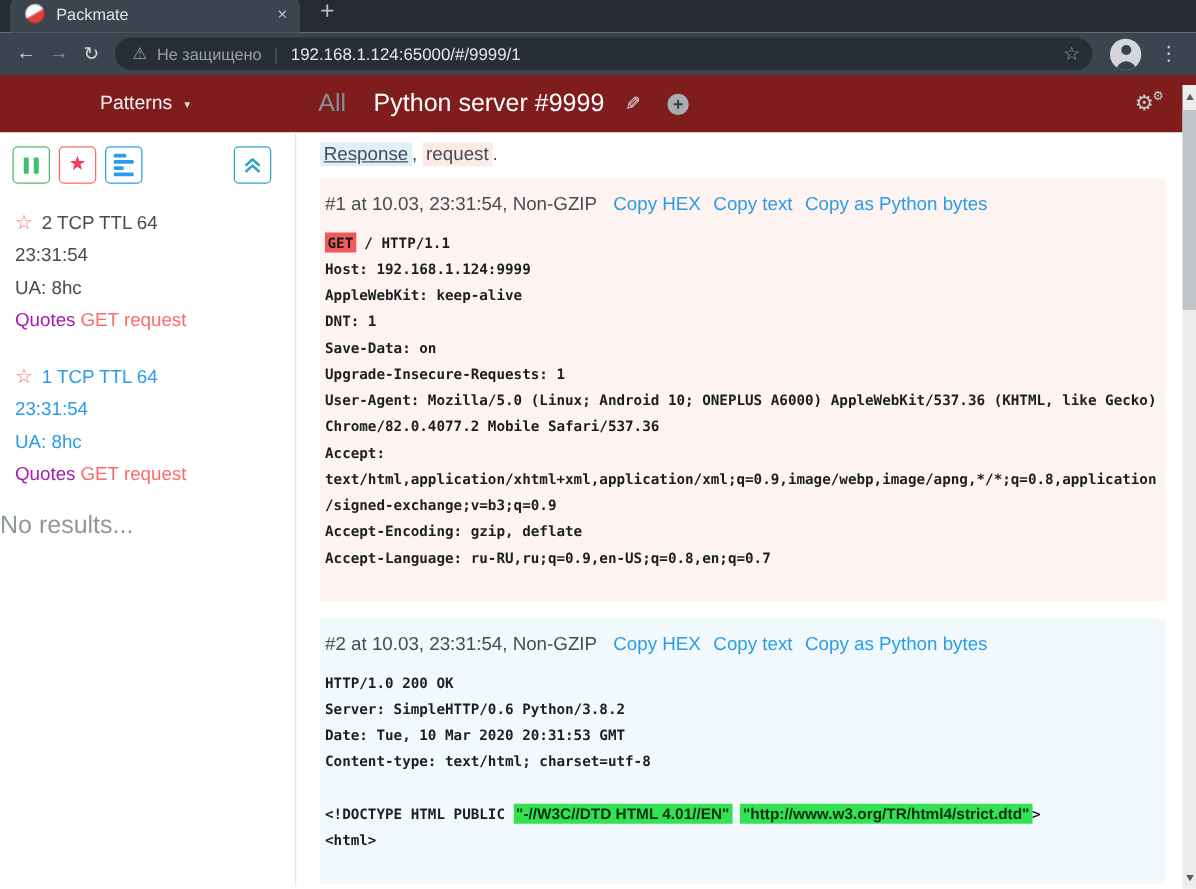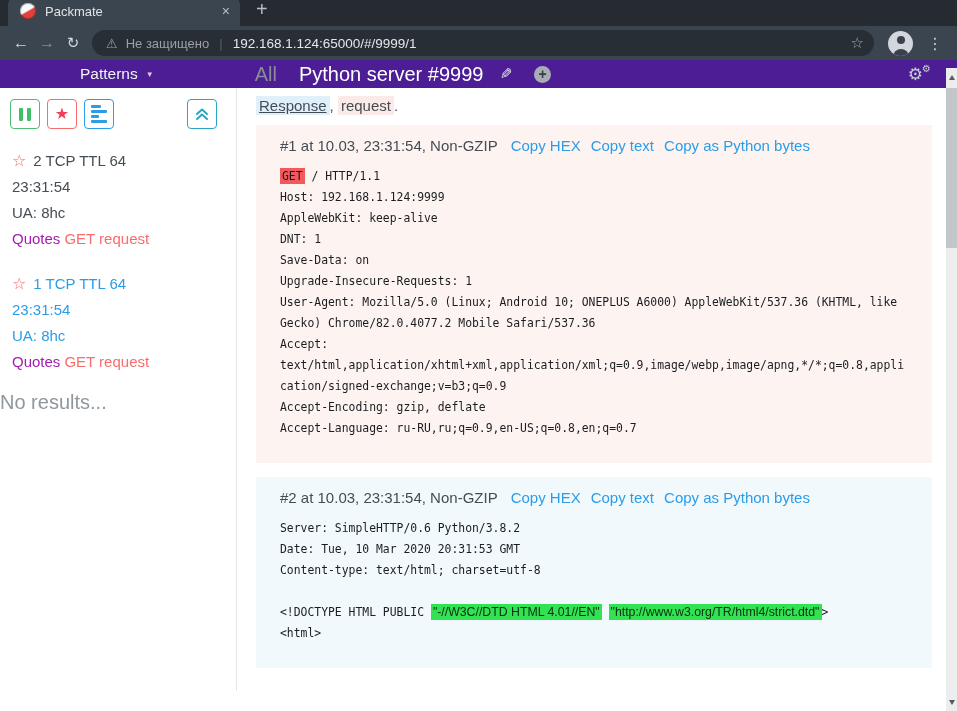--- a/index.html
+++ b/index.html
@@ -24,21 +24,21 @@
   .sec-label { color:#9aa0a6; font-size:13px; white-space:nowrap; }
   .sep { color:#565d65; margin:0 10px; font-size:13px; }
   .url-text { color:#e4e7ea; font-size:13.5px; flex:1; white-space:nowrap; }
   .bookmark-ic { color:#a0a6ac; font-size:15px; cursor:pointer; }
   .avatar { width:25px; height:25px; border-radius:50%; background:#d3d7db; position:relative; overflow:hidden; margin:0 8px 0 4px; cursor:pointer; flex:none; }
   .av-head { position:absolute; top:5px; left:50%; transform:translateX(-50%); width:8px; height:8px; border-radius:50%; background:#39424c; }
   .av-body { position:absolute; bottom:-4px; left:50%; transform:translateX(-50%); width:16px; height:11px; border-radius:8px 8px 0 0; background:#39424c; }
   .menu-ic { color:#c6cacf; font-size:16px; margin:0 6px; cursor:pointer; }
 
   
-  .app-header { height:28px; background:#4c1d95; display:flex; align-items:center; }
+  .app-header { height:46px; background:#7f1d1d; display:flex; align-items:center; }
   .patterns-dd { margin-left:80px; font-size:15.5px; display:flex; align-items:center; gap:8px; color:#f2f3f4; cursor:pointer; }
   .caret { font-size:8px; color:#cfd3d6; }
   .hdr-tabs { display:flex; align-items:center; margin-left:101px; }
   .hdr-tab { font-size:20px; cursor:pointer; }
   .hdr-tab.all { color:#878e95; }
   .hdr-tab.cur { color:#ffffff; margin-left:22px; }
   .edit-ic { margin-left:17px; color:#dfe3e6; font-size:15px; cursor:pointer; transform:scaleX(-1); }
   .add-ic { margin-left:21px; width:17px; height:17px; border-radius:50%; background:#a7adb3; color:#343b41; font-size:14px; font-weight:bold; line-height:16px; text-align:center; cursor:pointer; }
   .cogs { margin-left:auto; margin-right:34px; position:relative; color:#c7ccd1; cursor:pointer; }
   .cog-big { font-size:17px; }
@@ -71,27 +71,27 @@
   .e-star { color:#f86c6b; font-size:16px; line-height:1; }
   .tag-g { color:#a21caf; margin-right:4px; }
   .tag-r { color:#f86c6b; }
   .no-results { text-align:left; color:#90979d; font-size:20px; margin-top:16px; }
 
   .main { flex:1; padding:9px 0 0 19px; overflow:hidden; }
   .intro { font-size:15px; color:#454d54; margin-bottom:11px; }
   .intro .hl-blue { background:#dff0fa; padding:1px 3px;text-decoration:underline; }
   .intro .hl-red  { background:#fbeae7; padding:1px 3px; }
 
-  .card { width:676px; padding:12px 24px 24px; margin-bottom:14px; }
+  .card { width:676px; padding:12px 4px 24px; margin-bottom:14px; }
   .card.request  { background:#fdf3f1; }
   .card.response { background:#f1f9fd; }
   .card-head { display:flex; align-items:center; font-size:15px; color:#454d54; margin-bottom:12px; }
   .card-head .meta { margin-right:13px; white-space:nowrap; }
   .card-head .act { color:#2b9de8; margin-right:10px; cursor:pointer; white-space:nowrap; }
-  .card-body { font-family:"DejaVu Sans Mono","Liberation Mono",monospace; font-size:11.4px; line-height:21px; color:#1a1e21; }
+  .card-body { font-family:"DejaVu Sans Mono","Liberation Mono",monospace; font-size:11.4px; line-height:21px; color:#1a1e21;font-weight:bold; }
   .pkt-line { white-space:pre-wrap; overflow-wrap:break-word; min-height:21px; }
   .hl-red-mark { background:#f3595c; color:#14181b; padding:1px 2px; }
   .hl-green-mark { background:#32e252; color:#0c2f12; padding:1px 2px; font-family:"Liberation Sans",sans-serif; font-size:12.3px; }
 
   
   .pg-scrollbar { position:absolute; right:0; top:68px; bottom:0; width:11px; background:#ededee; }
   .sb-up { position:absolute; top:7px; left:50%; transform:translateX(-50%); width:0; height:0;
            border-left:3.5px solid transparent; border-right:3.5px solid transparent; border-bottom:5px solid #545a60; }
   .sb-thumb { position:absolute; top:20px; left:0; width:11px; height:160px; background:#c3c6c8; }
   .sb-down { position:absolute; bottom:6px; left:50%; transform:translateX(-50%); width:0; height:0;
@@ -221,20 +221,21 @@
             </div>
           </div>
           <div class="card response">
             <div class="card-head">
               <span class="meta">#2 at 10.03, 23:31:54, Non-GZIP</span>
               <span class="act">Copy HEX</span>
               <span class="act">Copy text</span>
               <span class="act">Copy as Python bytes</span>
             </div>
             <div class="card-body">
+              <div class="pkt-line">HTTP/1.0 200 OK</div>
               <div class="pkt-line">Server: SimpleHTTP/0.6 Python/3.8.2</div>
               <div class="pkt-line">Date: Tue, 10 Mar 2020 20:31:53 GMT</div>
               <div class="pkt-line">Content-type: text/html; charset=utf-8</div>
               <div class="pkt-line">&nbsp;</div>
               <div class="pkt-line"><span>&lt;!DOCTYPE HTML PUBLIC </span><span class="hl-green-mark">"-//W3C//DTD HTML 4.01//EN"</span><span> </span><span class="hl-green-mark">"http://www.w3.org/TR/html4/strict.dtd"</span><span>&gt;</span></div>
               <div class="pkt-line">&lt;html&gt;</div>
             </div>
           </div>
         </div>
     </main>

